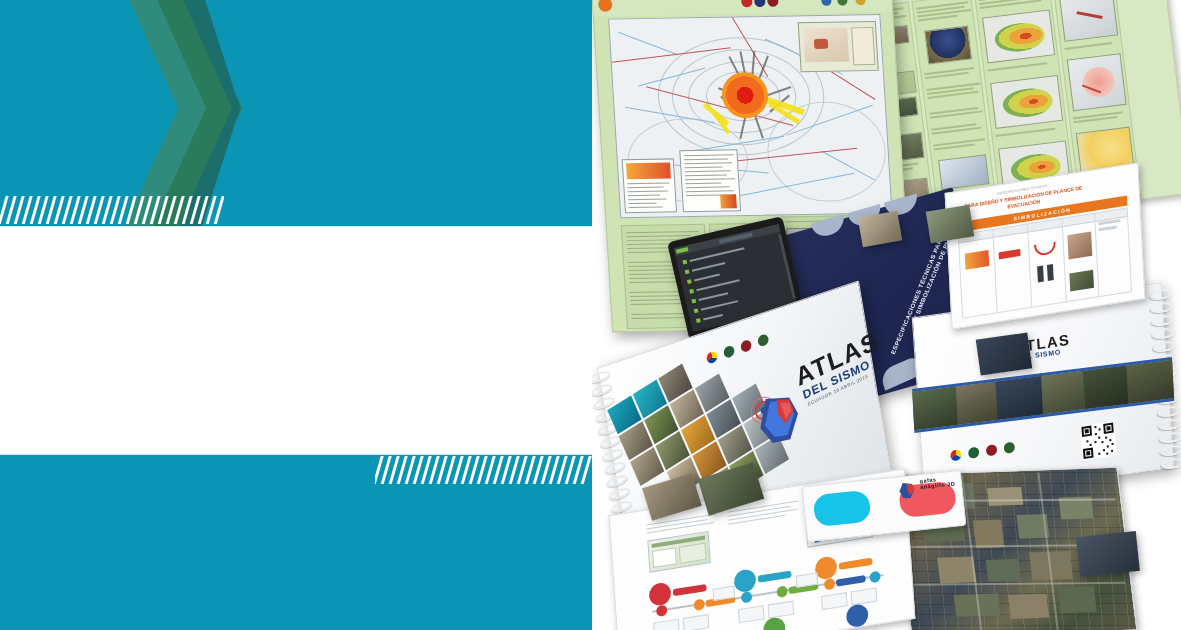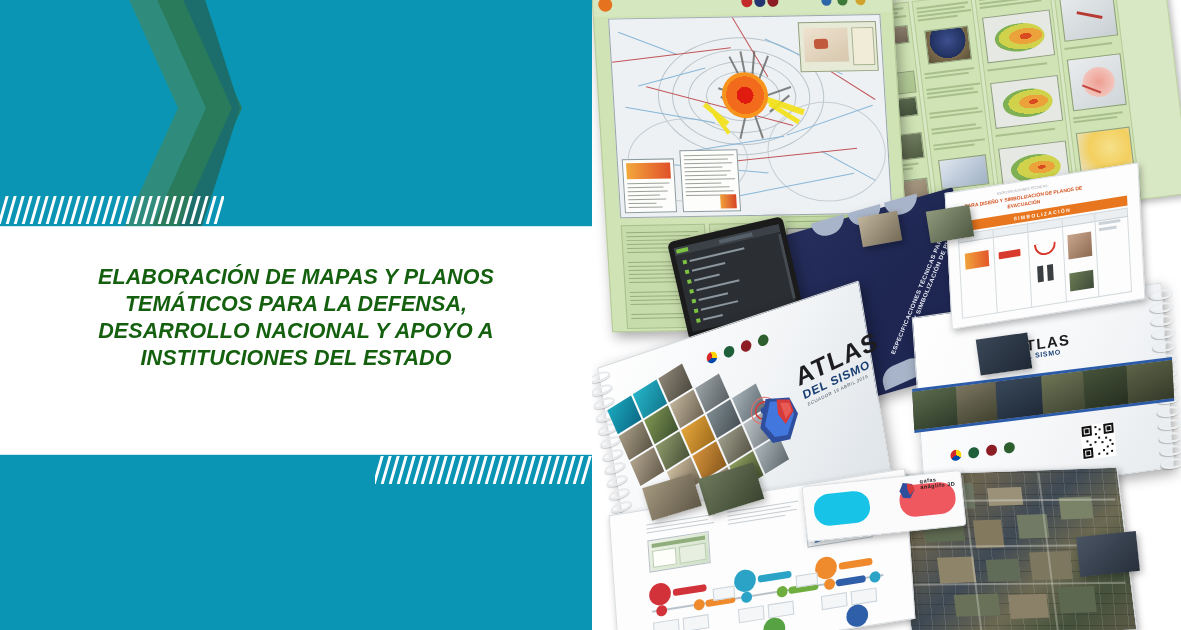--- a/index.html
+++ b/index.html
@@ -297,21 +297,20 @@
         <i style="left:154px"></i>
       <i style="left:162px"></i>
         <i style="left:170px"></i>
         <i style="left:178px"></i>
         <i style="left:186px"></i>
       <i style="left:194px"></i>
         <i style="left:202px"></i>
         <i style="left:210px"></i>
     </div>
 
-    <div class="title">ELABORACIÓN DE MAPAS Y PLANOS TEMÁTICOS PARA  LA DEFENSA, DESARROLLO NACIONAL Y APOYO A INSTITUCIONES DEL ESTADO</div>
   </div>
 
   <div class="collage">
 
     <div class="obj poster-right shadow-sm">
       <div class="poster-head" style="left:0;top:0;right:0;height:20px;"></div>
 
       <div class="col" style="left:4px;top:24px;width:58px;height:222px;">
         <div class="ph" style="left:3px;top:22px;width:24px;height:18px;background:linear-gradient(140deg,#7b8f6a,#4b5a44);"></div>
         <div class="ph" style="left:29px;top:22px;width:24px;height:18px;background:linear-gradient(140deg,#b0a08c,#6e6253);"></div>

